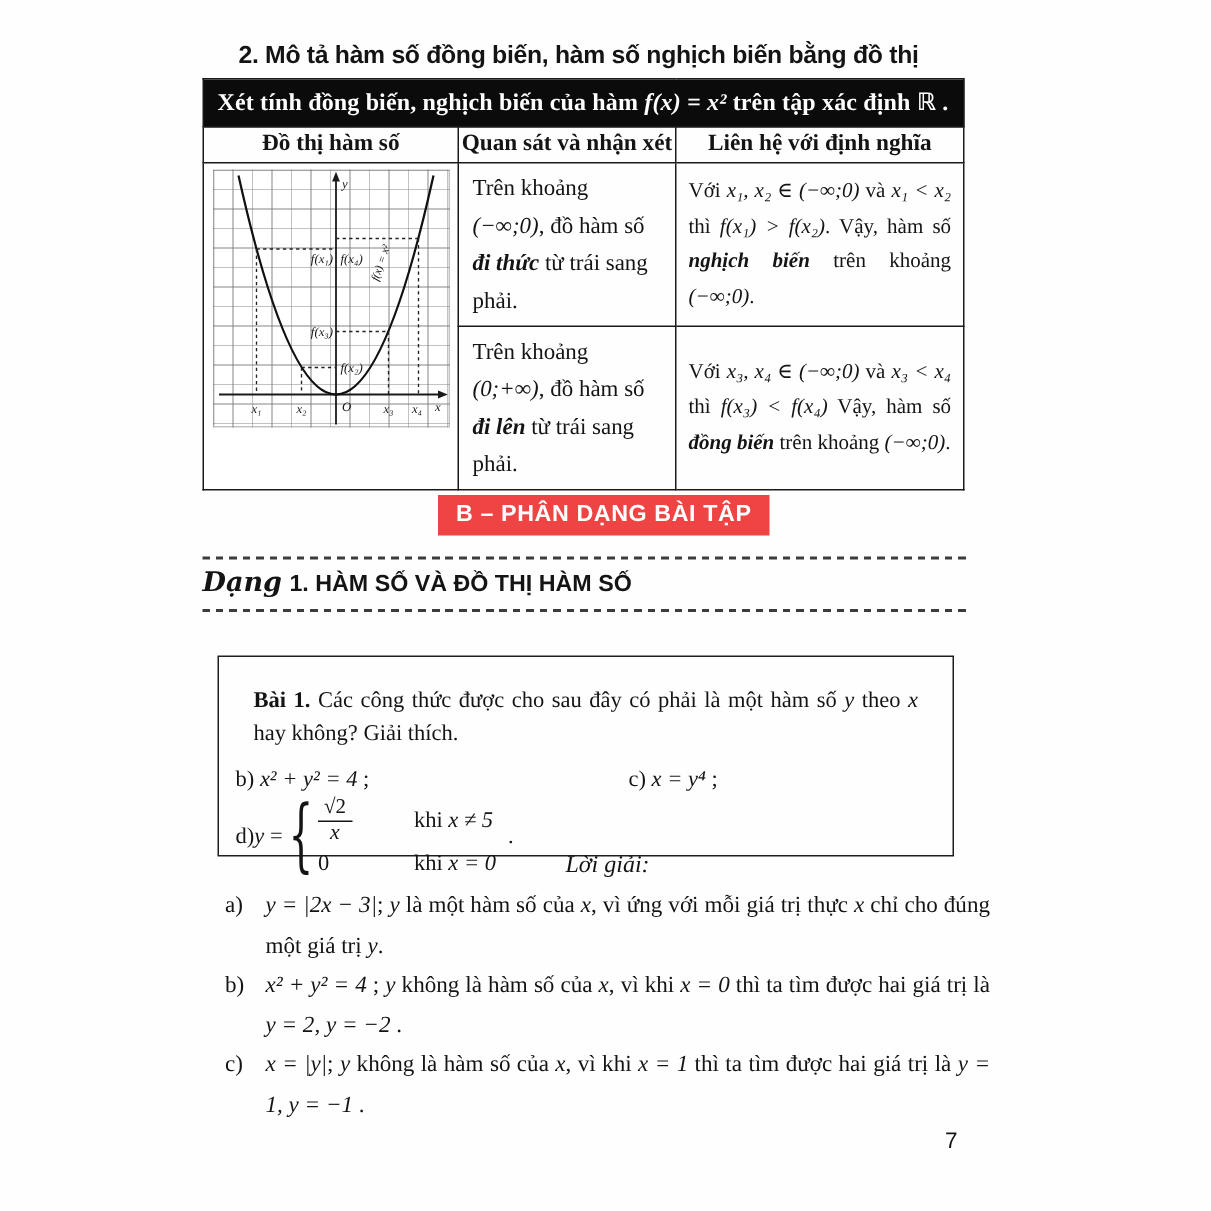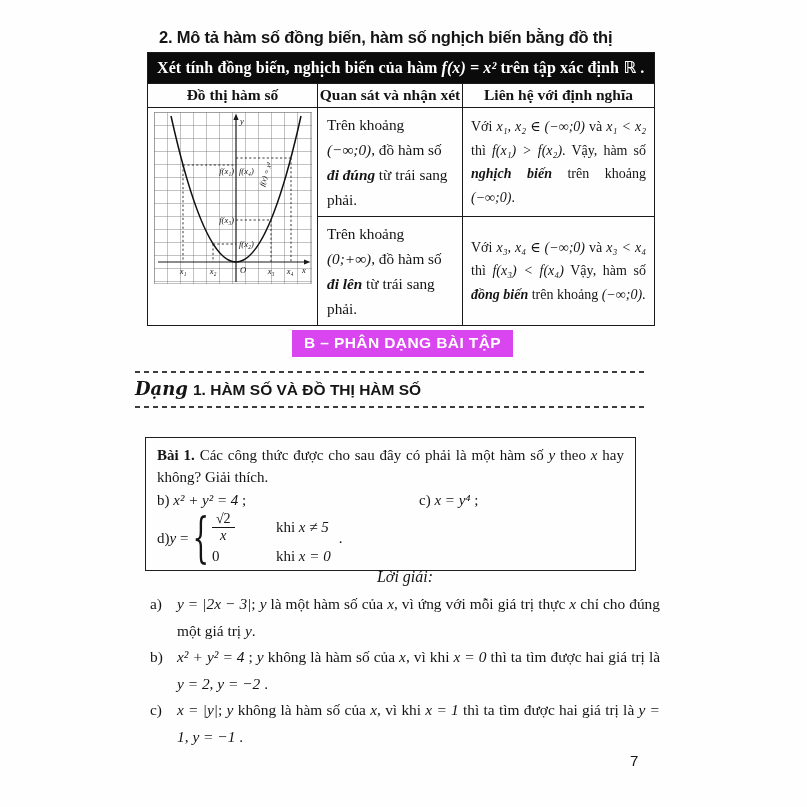--- a/index.html
+++ b/index.html
@@ -13,21 +13,21 @@
   .seg-m { font-style:italic; }
   .seg-bi { font-weight:bold; font-style:italic; }
 
   .heading {
     position:absolute; left:159px; top:28px;
     font-family:"Liberation Sans","DejaVu Sans",sans-serif;
     font-weight:bold; font-size:16.5px; letter-spacing:-0.2px;
   }
 
   table.tbl {
-    position:absolute; left:147px; top:52px; width:507px;
+    position:absolute; left:135px; top:52px; width:507px;
     border-collapse:collapse; table-layout:fixed;
   }
   .tbl td { border:1.6px solid #1a1a1a; }
   td.cap {
     background:#0b0b0b; color:#ffffff; font-weight:bold; font-size:16px;
     padding:5px 8px 6px 9px; letter-spacing:0.1px;
   }
   tr.colhead td {
     text-align:center; font-weight:bold; font-size:15.5px; padding:2px 0 3px;
     vertical-align:middle;
@@ -49,21 +49,21 @@
       repeating-linear-gradient(to right, rgba(120,120,120,.45) 0 1px, transparent 1px 13px),
       repeating-linear-gradient(to bottom, rgba(120,120,120,.45) 0 1px, transparent 1px 13px);
     box-shadow: inset 0 0 0 1px rgba(120,120,120,.45);
   }
   .graph svg { position:absolute; left:0; top:0; overflow:visible; }
   .gtext { font-family:"Liberation Serif","DejaVu Serif",serif; font-style:italic; font-size:8.5px; fill:#111; }
   .gtext-sm { font-family:"Liberation Serif","DejaVu Serif",serif; font-style:italic; font-size:7.5px; fill:#111; }
 
   .banner {
     position:absolute; left:292px; top:330px;
-    background:#d946ef; color:#ffffff;
+    background:#ef4444; color:#ffffff;
     font-family:"Liberation Sans","DejaVu Sans",sans-serif;
     font-weight:bold; font-size:15.5px; letter-spacing:0.4px;
     padding:4px 12px 5px;
   }
   .rule {
     position:absolute; left:135px; width:510px; height:2px;
     background-image:repeating-linear-gradient(to right, #3c3c3c 0 5px, transparent 5px 9px);
   }
   .rule1 { top:371px; }
   .rule2 { top:406px; }
@@ -75,21 +75,21 @@
   .dang .dang-title {
     font-family:"Liberation Sans","DejaVu Sans",sans-serif;
     font-weight:bold; font-size:15.5px;
   }
 
   .problem-box {
     position:absolute; left:145px; top:437px; width:491px; height:134px;
     box-sizing:border-box; border:1.6px solid #1f1f1f;
     padding:6px 11px 0; font-size:15px;
   }
-  .intro { margin:0; line-height:22px; text-align:justify; }
+  .intro { margin:12px; line-height:22px; text-align:justify; }
   .plabel { font-weight:bold; }
   .items {
     display:grid; grid-template-columns:262px 1fr;
     margin-top:4px; align-items:center; row-gap:2px; font-size:15px;
   }
   .item { white-space:nowrap; }
   .item-d { display:flex; align-items:center; }
   .brace {
     font-family:"DejaVu Serif",serif; font-size:26px; font-weight:400;
     display:inline-block; transform:scaleY(2.05); transform-origin:center;
@@ -171,21 +171,21 @@
               <text class="gtext" x="117" y="162" text-anchor="middle">x₃</text>
               <text class="gtext" x="136" y="162" text-anchor="middle">x₄</text>
               <text class="gtext" x="80" y="62" text-anchor="end">f(x₁)</text>
               <text class="gtext" x="85" y="62" text-anchor="start">f(x₄)</text>
               <text class="gtext" x="80" y="111" text-anchor="end">f(x₃)</text>
               <text class="gtext" x="85" y="135" text-anchor="start">f(x₂)</text>
               <text class="gtext-sm" x="114" y="63" text-anchor="middle" transform="rotate(-71 114 63)">f(x) = x²</text>
             </svg>
           </div>
         </td>
-        <td class="obs"><span class="seg-r">Trên khoảng </span><span class="seg-m">(−∞;0)</span><span class="seg-r">, đồ hàm số </span><span class="seg-bi">đi đúng</span><span class="seg-r"> từ trái sang phải.</span></td>
+        <td class="obs"><span class="seg-r">Trên khoảng </span><span class="seg-m">(−∞;0)</span><span class="seg-r">, đồ hàm số </span><span class="seg-bi">đi thức</span><span class="seg-r"> từ trái sang phải.</span></td>
         <td class="def"><span class="seg-r">Với </span><span class="seg-m">x₁, x₂ ∈ (−∞;0)</span><span class="seg-r"> và </span><span class="seg-m">x₁ &lt; x₂</span><span class="seg-r"> thì </span><span class="seg-m">f(x₁) &gt; f(x₂)</span><span class="seg-r">. Vậy, hàm số </span><span class="seg-bi">nghịch biến</span><span class="seg-r"> trên khoảng </span><span class="seg-m">(−∞;0)</span><span class="seg-r">.</span></td>
       </tr>
       <tr style="height:106px;">
         <td class="obs"><span class="seg-r">Trên khoảng </span><span class="seg-m">(0;+∞)</span><span class="seg-r">, đồ hàm số </span><span class="seg-bi">đi lên</span><span class="seg-r"> từ trái sang phải.</span></td>
         <td class="def"><span class="seg-r">Với </span><span class="seg-m">x₃, x₄ ∈ (−∞;0)</span><span class="seg-r"> và </span><span class="seg-m">x₃ &lt; x₄</span><span class="seg-r"> thì </span><span class="seg-m">f(x₃) &lt; f(x₄)</span><span class="seg-r"> Vậy, hàm số </span><span class="seg-bi">đồng biến</span><span class="seg-r"> trên khoảng </span><span class="seg-m">(−∞;0)</span><span class="seg-r">.</span></td>
       </tr>
     </tbody>
   </table>
 
   <div class="banner">B – PHÂN DẠNG BÀI TẬP</div>

